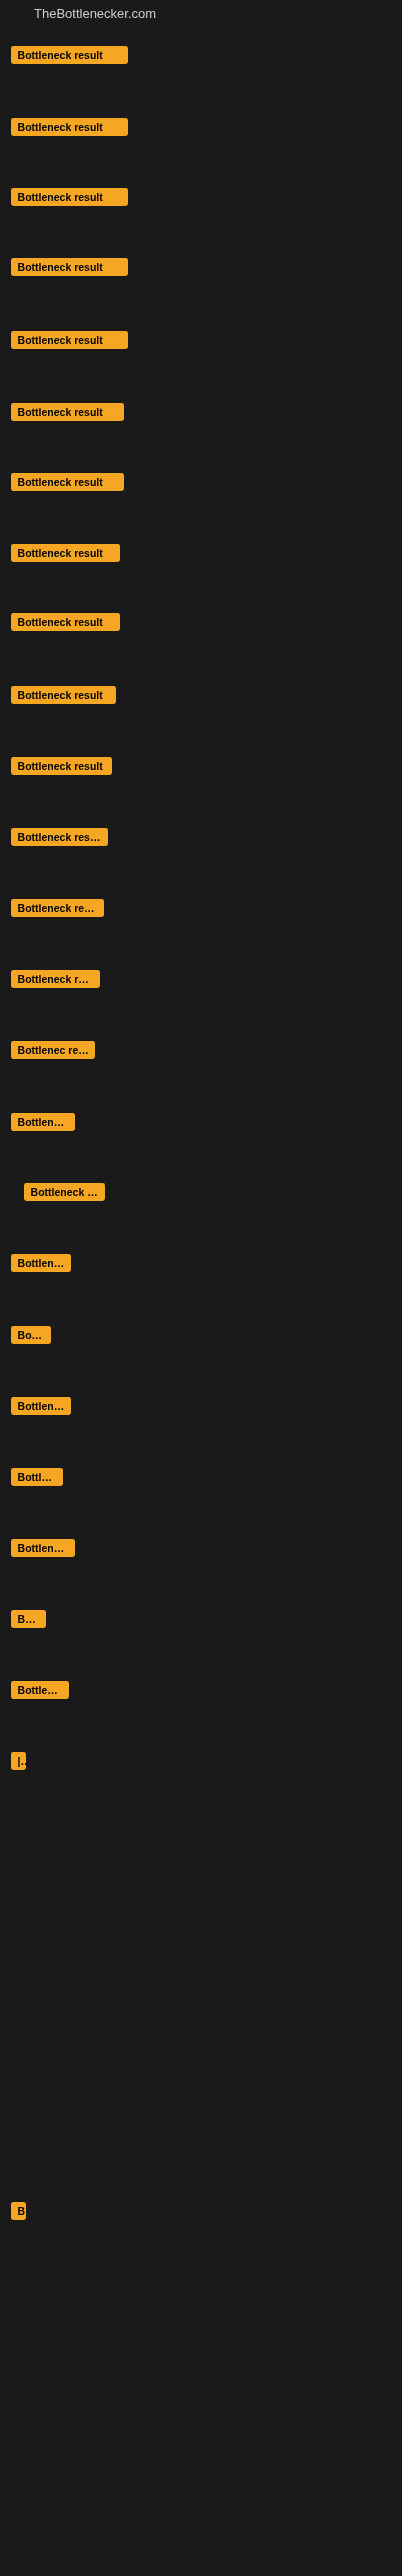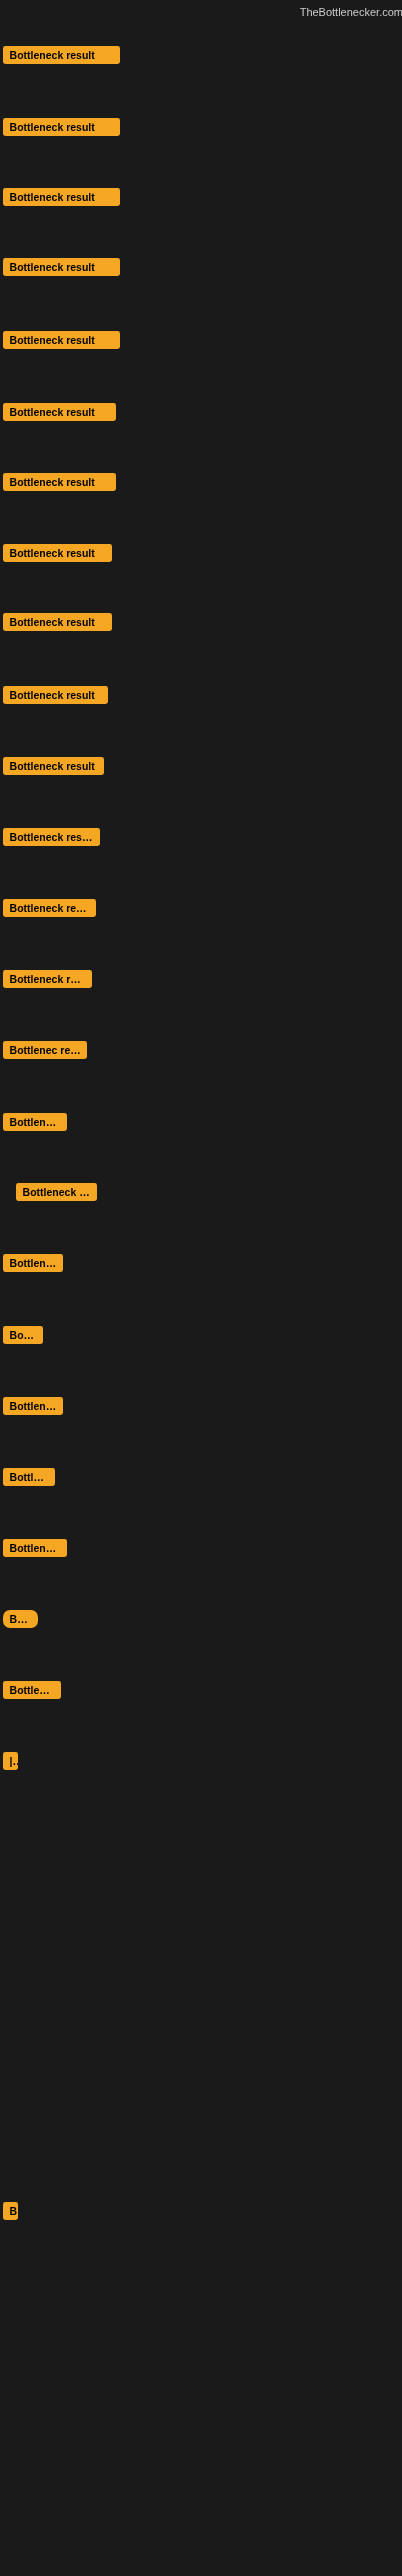--- a/index.html
+++ b/index.html
@@ -10,38 +10,40 @@
 
     body {
       width: 403px;
       min-height: 2576px;
       background-color: #1a1a1a;
       font-family: Arial, sans-serif;
       position: relative;
     }
 
     .site-header {
-      text-align: right;
+      text-align: left;
       padding: 6.4px 0 9.7px 0;
       color: #cccccc;
-      font-size: 11px;
+      font-size: 13px;
       font-weight: normal;
+      margin-left: 34px;
     }
 
     .bottleneck-badge {
       display: inline-block;
       background-color: #f5a623;
       color: #000;
       font-size: 10.5px;
       font-weight: bold;
       padding: 3.2px 6.4px;
       border-radius: 2.4px;
       white-space: nowrap;
       overflow: hidden;
       text-overflow: ellipsis;
+      margin-left: 8px;
     }
 
     .items-container {
       padding-left: 3.2px;
     }
   </style>
 </head>
 <body>
 
 <div class="site-header">
@@ -66,17 +68,17 @@
 <div style="position: absolute; top: 899px; left: 3.2px;"><span class="bottleneck-badge" style="max-width: 93px; width: 93px;">Bottleneck result</span></div>
 <div style="position: absolute; top: 970px; left: 3.2px;"><span class="bottleneck-badge" style="max-width: 89px; width: 89px;">Bottleneck result</span></div>
 <div style="position: absolute; top: 1041px; left: 3.2px;"><span class="bottleneck-badge" style="max-width: 84px; width: 84px;">Bottlenec resu</span></div>
 <div style="position: absolute; top: 1113px; left: 3.2px;"><span class="bottleneck-badge" style="max-width: 64px; width: 64px;">Bottleneck</span></div>
 <div style="position: absolute; top: 1183px; left: 3.2px; padding-left: 13px;"><span class="bottleneck-badge" style="max-width: 81px; width: 81px;">Bottleneck res</span></div>
 <div style="position: absolute; top: 1254px; left: 3.2px;"><span class="bottleneck-badge" style="max-width: 60px; width: 60px;">Bottlenec</span></div>
 <div style="position: absolute; top: 1326px; left: 3.2px;"><span class="bottleneck-badge" style="max-width: 40px; width: 40px; text-align: right;">Bottle</span></div>
 <div style="position: absolute; top: 1397px; left: 3.2px;"><span class="bottleneck-badge" style="max-width: 60px; width: 60px;">Bottlenec</span></div>
 <div style="position: absolute; top: 1468px; left: 3.2px;"><span class="bottleneck-badge" style="max-width: 52px; width: 72px;">Bottlene</span></div>
 <div style="position: absolute; top: 1539px; left: 3.2px;"><span class="bottleneck-badge" style="max-width: 64px; width: 64px;">Bottleneck</span></div>
-<div style="position: absolute; top: 1610px; left: 3.2px;"><span class="bottleneck-badge" style="max-width: 35px; width: 35px; border-radius: 7px;">Bottl</span></div>
+<div style="position: absolute; top: 1610px; left: 3.2px;"><span class="bottleneck-badge" style="max-width: 35px; width: 35px;">Bottl</span></div>
 <div style="position: absolute; top: 1681px; left: 3.2px;"><span class="bottleneck-badge" style="max-width: 58px; width: 58px;">Bottlenec</span></div>
 <div style="position: absolute; top: 1752px; left: 3.2px;"><span class="bottleneck-badge" style="max-width: 14.5px; width: 14.5px;">|</span></div>
 <div style="position: absolute; top: 2202px; left: 3.2px;"><span class="bottleneck-badge" style="max-width: 14.5px; width: 14.5px;">B</span></div>
 
 
 </body></html>

